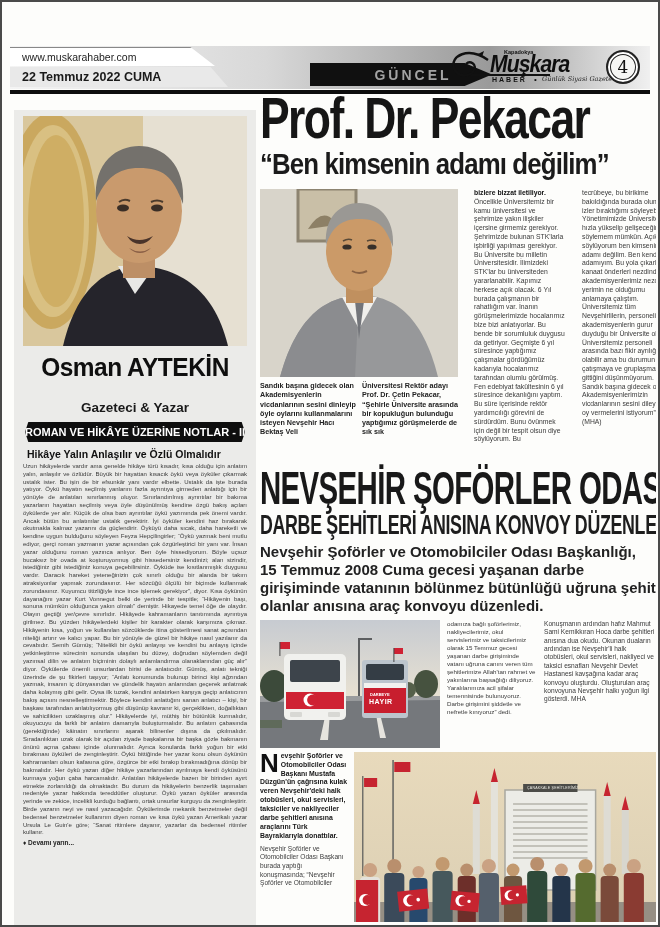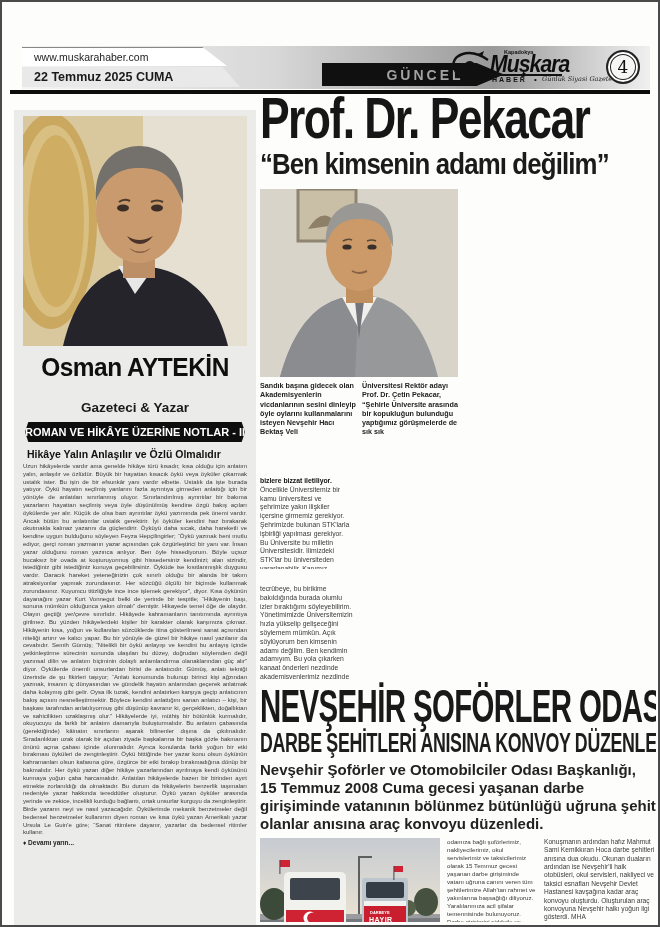--- a/index.html
+++ b/index.html
@@ -1,21 +1,21 @@
 <!DOCTYPE html>
 <html lang="tr"><head>
 <meta charset="utf-8">
 <style>
   html,body{margin:0;padding:0;}
   body{background:#b9b9b9;font-family:"Liberation Sans",sans-serif;color:#1c1c1c;
        -webkit-font-smoothing:antialiased;}
   .sheet{position:relative;width:660px;height:927px;background:#fdfdfb;margin:0 auto;
          border:2px solid #4a4a4a;box-sizing:border-box;overflow:hidden;}
   
-  .masthead{position:absolute;top:44px;left:20px;right:8px;height:43px;
+  .masthead{position:absolute;top:44px;left:8px;right:8px;height:43px;
             background:linear-gradient(90deg,#f4f4f4 0%,#d8d8d8 40%,#9a9a9a 75%,#f0f0f0 100%);}
   .url-chip{position:absolute;top:1px;left:0;width:205px;height:19px;background:#ffffff;
             clip-path:polygon(0 0,88% 0,100% 100%,0 100%);display:flex;align-items:center;
             padding-left:12px;box-sizing:border-box;font-size:10.5px;color:#222;border-top:1px solid #888;}
   .date-chip{position:absolute;top:21px;left:0;width:218px;height:20px;background:#e9e9e9;
              clip-path:polygon(0 0,92% 0,100% 100%,0 100%);display:flex;align-items:center;
              padding-left:12px;box-sizing:border-box;font-size:12.5px;font-weight:bold;color:#1a1a1a;}
   .guncel-chip{position:absolute;top:17px;left:300px;width:158px;height:23px;background:#101010;
                clip-path:polygon(0 0,85% 0,100% 50%,85% 100%,0 100%);display:flex;align-items:center;
                justify-content:center;color:#a3a3a3;font-weight:bold;font-size:14px;letter-spacing:3px;padding-left:24px;}
@@ -47,21 +47,21 @@
           transform:scaleX(1);white-space:nowrap;}
   .story-head{font-size:10.5px;font-weight:bold;color:#111;margin:2px 0 3px 4px;}
   .story-body{font-size:6px;line-height:7.8px;text-align:justify;color:#3b3b3b;}
   .story-end{font-size:6.5px;font-weight:bold;color:#222;margin-top:2px;}
   
   .main{position:absolute;top:90px;left:258px;width:396px;height:830px;overflow:hidden;}
   .h1a{font-size:57px;font-weight:bold;line-height:.93;letter-spacing:-2px;color:#161616;
        transform:scaleX(.78);transform-origin:0 0;white-space:nowrap;}
   .h2a{font-size:30px;font-weight:bold;letter-spacing:-1px;color:#1b1b1b;margin-top:2px;
        transform:scaleX(.86);transform-origin:0 0;white-space:nowrap;}
-  .row1{display:flex;gap:16px;margin-top:8px;flex-direction:column;}
+  .row1{display:flex;gap:16px;margin-top:8px;}
   .photo-col{width:198px;flex:0 0 198px;}
   .rector-photo{width:198px;height:188px;display:block;}
   .caption-row{display:flex;gap:6px;margin-top:4px;height:80px;overflow:hidden;}
   .caption-col{flex:1;font-size:7.2px;line-height:9.3px;font-weight:bold;color:#222;}
   .txtcol{font-size:6.8px;line-height:8.8px;color:#3a3a3a;text-align:left;overflow:hidden;height:268px;}
   .txtcol .lead-bold{font-weight:bold;color:#111;}
   .c1{width:92px;flex:0 0 92px;}
   .c2{width:94px;flex:0 0 94px;}
   .h1b{margin-top:6px;font-size:46px;font-weight:bold;line-height:.95;letter-spacing:-1px;color:#191919;
        transform:scaleX(.64);transform-origin:0 0;white-space:nowrap;}
@@ -84,21 +84,21 @@
   .crowd-photo{width:100%;height:202px;display:block;}
   .monument-sign{position:absolute;left:173px;top:34px;font-size:3.6px;color:#e9e9e2;letter-spacing:.2px;}
 </style>
 </head>
 <body>
 
 <div class="sheet">
 
   <div class="masthead">
     <div class="url-chip">www.muskarahaber.com</div>
-    <div class="date-chip">22 Temmuz 2025 CUMA</div>
+    <div class="date-chip">22 Temmuz 2022 CUMA</div>
     <div class="guncel-chip">GÜNCEL</div>
     <div class="guncel-line"></div>
     <div class="logo">
       <svg class="logo-swirl" width="46" height="36" viewBox="0 0 46 36">
         <path d="M40 10 C20 -4 2 6 6 18 C9 27 22 28 26 20 C29 14 22 10 18 14" fill="none" stroke="#111" stroke-width="2.4"></path>
         <path d="M30 4 l6 -3 l-2 6 z" fill="#111"></path>
       </svg>
       <span class="logo-region">Kapadokya</span>
       <span class="logo-name">Muşkara</span>
       <span class="logo-sub">HABER</span>

